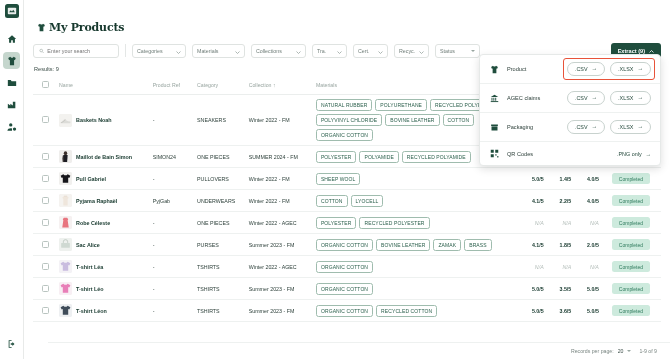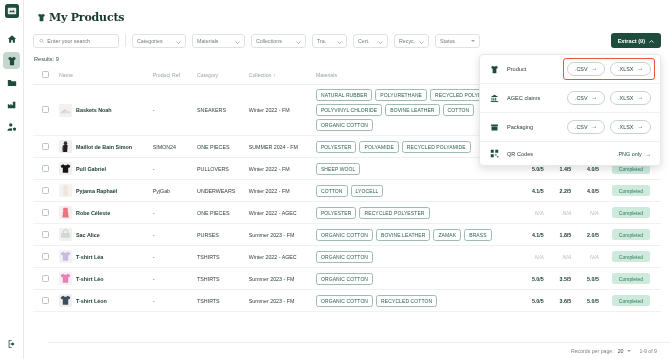--- a/index.html
+++ b/index.html
@@ -33,21 +33,21 @@
     margin-bottom: 5px; cursor: pointer;
   }
   .nav-item.active { background: #c5d6cd; }
   .nav-item svg { width: 10px; height: 10px; fill: #1f4d3d; }
   .nav-spacer { flex: 1 1 auto; }
   .nav-bottom { margin-bottom: 7px; }
 
   
   .main { flex: 1 1 auto; padding: 7px 9px 0 9px; position: relative; overflow: hidden; }
 
-  .page-head { display: flex; align-items: center; gap: 3px; margin: 4px 0 9px 4px; }
+  .page-head { display: flex; align-items: center; gap: 3px; margin: 14px 0 9px 4px; }
   .page-head .tee svg { width: 9px; height: 9px; fill: #1f4d3d; display:block; }
   .page-title {
     font-family: "DejaVu Serif", serif;
     font-weight: bold; font-size: 11px; color: #16382d; letter-spacing: -0.2px;
   }
 
   
   .filterbar { display: flex; align-items: center; gap: 6px; margin-bottom: 8px; }
   .search-box {
     width: 86px; height: 14px; border: 1px solid #dfe3e1; border-radius: 3px;

